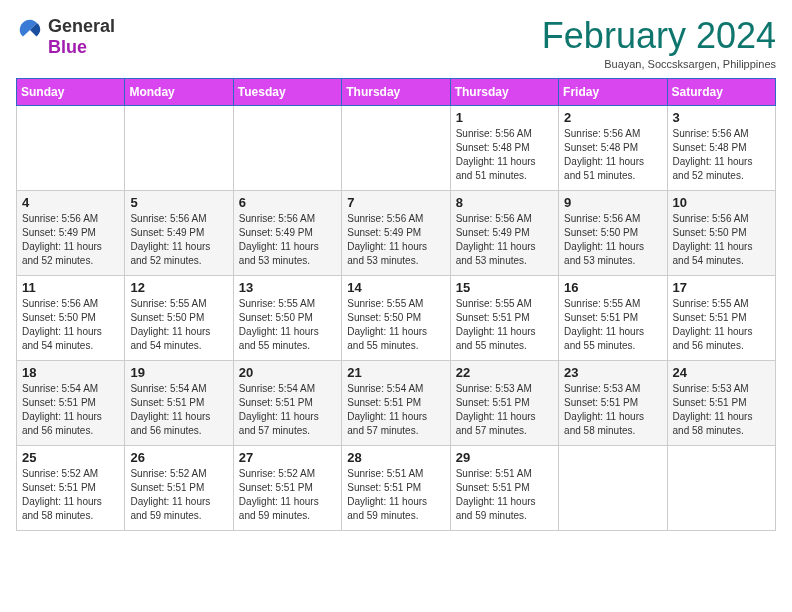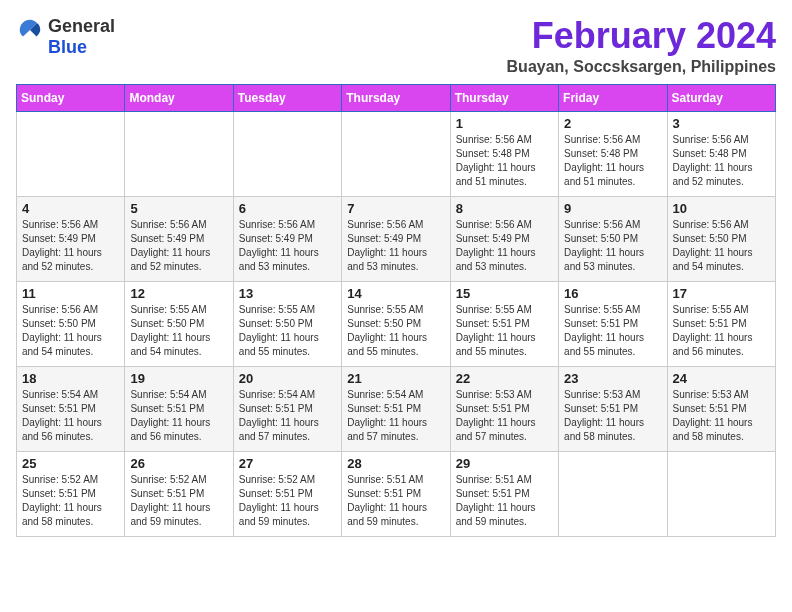--- a/index.html
+++ b/index.html
@@ -22,41 +22,40 @@
       gap: 4px;
     }
     .logo-text-general {
       font-size: 18px;
       font-weight: bold;
       color: #333;
     }
     .logo-text-blue {
       font-size: 18px;
       font-weight: bold;
-      color: #1d4ed8;
+      color: #a21caf;
       margin-top: 12px;
     }
     .logo-icon {
       width: 28px;
       height: 28px;
     }
     .title-area {
       text-align: right;
     }
     .month-title {
       font-size: 36px;
-      font-weight: bold;
-      color: #6d28d9;
+      font-weight: normal;
+      color: #0f766e;
       line-height: 1.1;
     }
     .location-title {
-      font-size: 16px;
+      font-size: 11px;
       color: #444;
       margin-top: 2px;
-      font-weight: bold;
     }
     table {
       width: 100%;
       border-collapse: collapse;
       border: 1px solid #ccc;
     }
     th {
       background-color: #d946ef;
       color: #fff;
       font-size: 12px;

